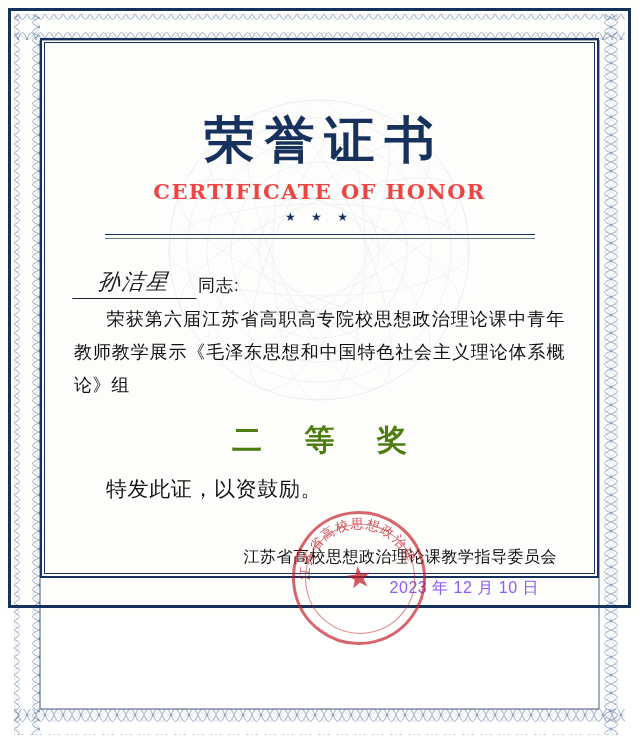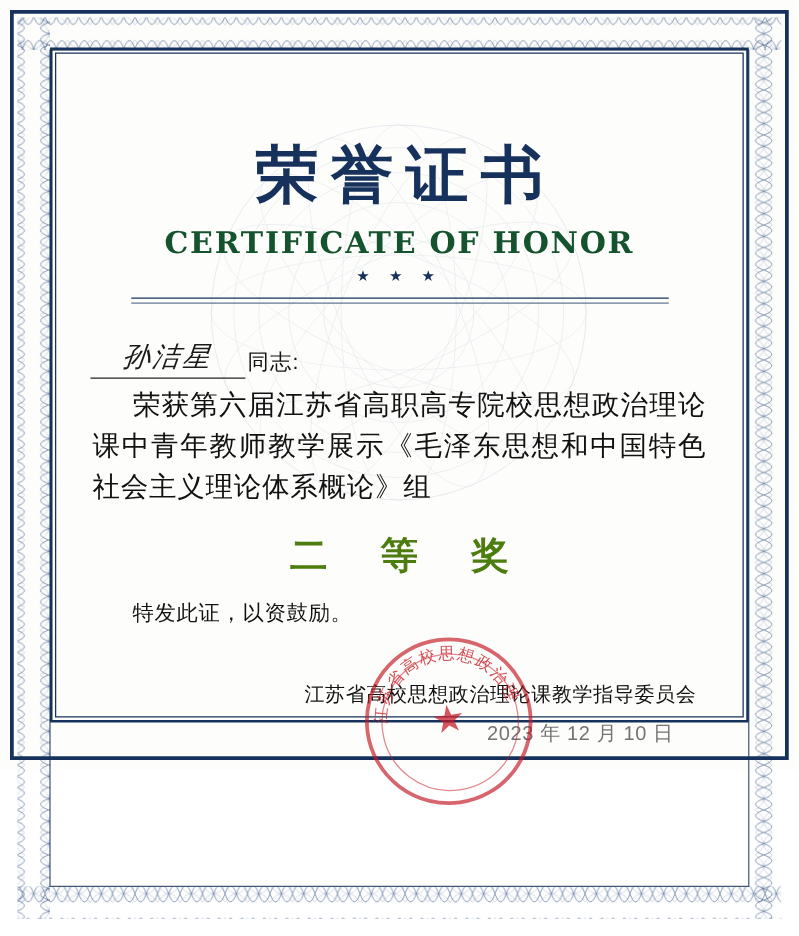--- a/index.html
+++ b/index.html
@@ -77,23 +77,23 @@
     font-family: "DejaVu Serif", serif;
     font-size: 50px;
     font-weight: bold;
     letter-spacing: 10px;
     color: #16325c;
     line-height: 1.1;
     text-indent: 10px;
   }
   .sub-title {
     font-family: "DejaVu Serif", serif;
-    font-size: 24px;
+    font-size: 21px;
     letter-spacing: 1.4px;
-    color: #14532d;
+    color: #ef4444;
     margin-top: 12px;
     font-weight: bold;
   }
   .stars {
     color: #16325c;
     font-size: 12px;
     letter-spacing: 6px;
     margin-top: 6px;
   }
   .title-rule {
@@ -136,21 +136,21 @@
     transform: skewX(-6deg);
   }
   .recipient-suffix {
     font-size: 17px;
     margin-left: 0;
     padding-bottom: 2px;
     letter-spacing: 1px;
   }
 
   .para {
-    font-size: 22px;
+    font-size: 18px;
     line-height: 33px;
     letter-spacing: 0.6px;
     text-align: justify;
     margin-top: 2px;
   }
   .para .indent {
     display: inline-block;
     width: 32px;
   }
 
@@ -159,21 +159,21 @@
     color: #4d7c0f;
     font-size: 30px;
     font-weight: bold;
     letter-spacing: 16px;
     text-indent: 16px;
     margin: 18px 0 10px 0;
     font-family: "DejaVu Serif", serif;
   }
 
   .closing {
-    font-size: 17px;
+    font-size: 21px;
     letter-spacing: 0.6px;
     margin-top: 14px;
   }
   .closing .indent {
     display: inline-block;
     width: 32px;
   }
 
   
   .sign-block {
@@ -183,21 +183,21 @@
     position: relative;
   }
   .issuer {
     font-size: 16px;
     letter-spacing: 0.5px;
     color: #111;
   }
   .issue-date {
     font-size: 16px;
     letter-spacing: 0.5px;
-    color: #737373;
+    color: #8b5cf6;
     margin-top: 10px;
     padding-right: 18px;
   }
 
   
   .seal {
     position: absolute;
     left: 218px;
     top: -36px;
     width: 128px;

